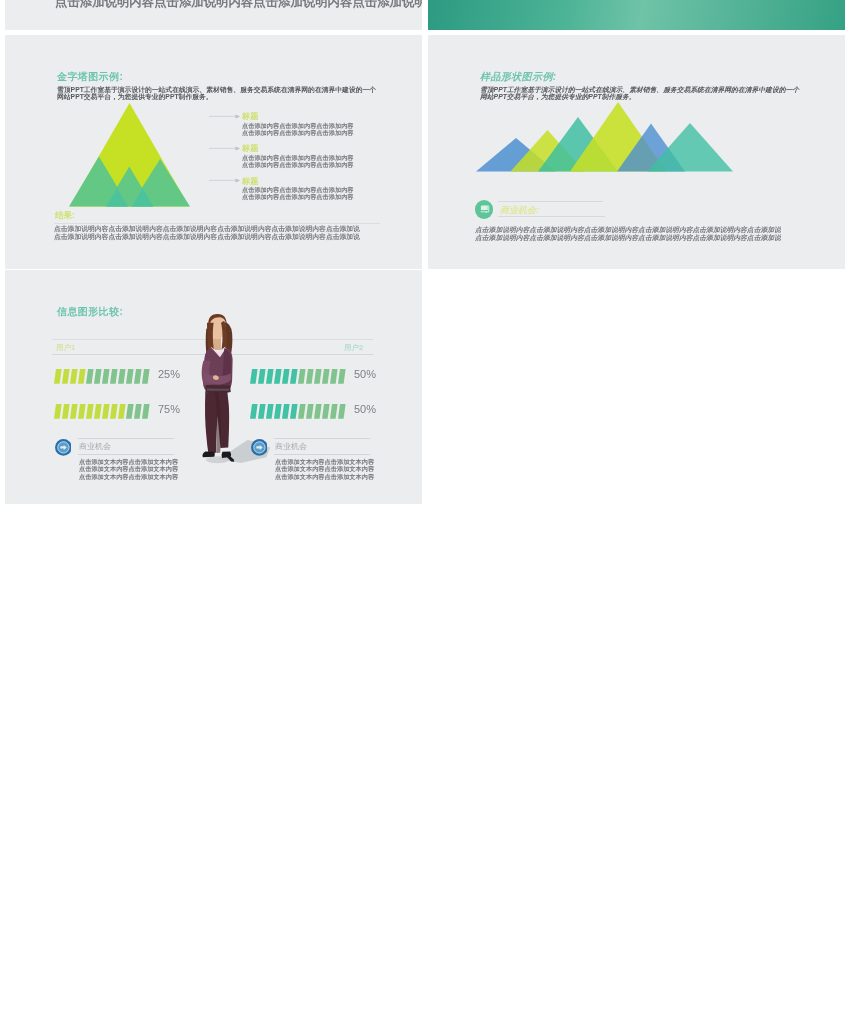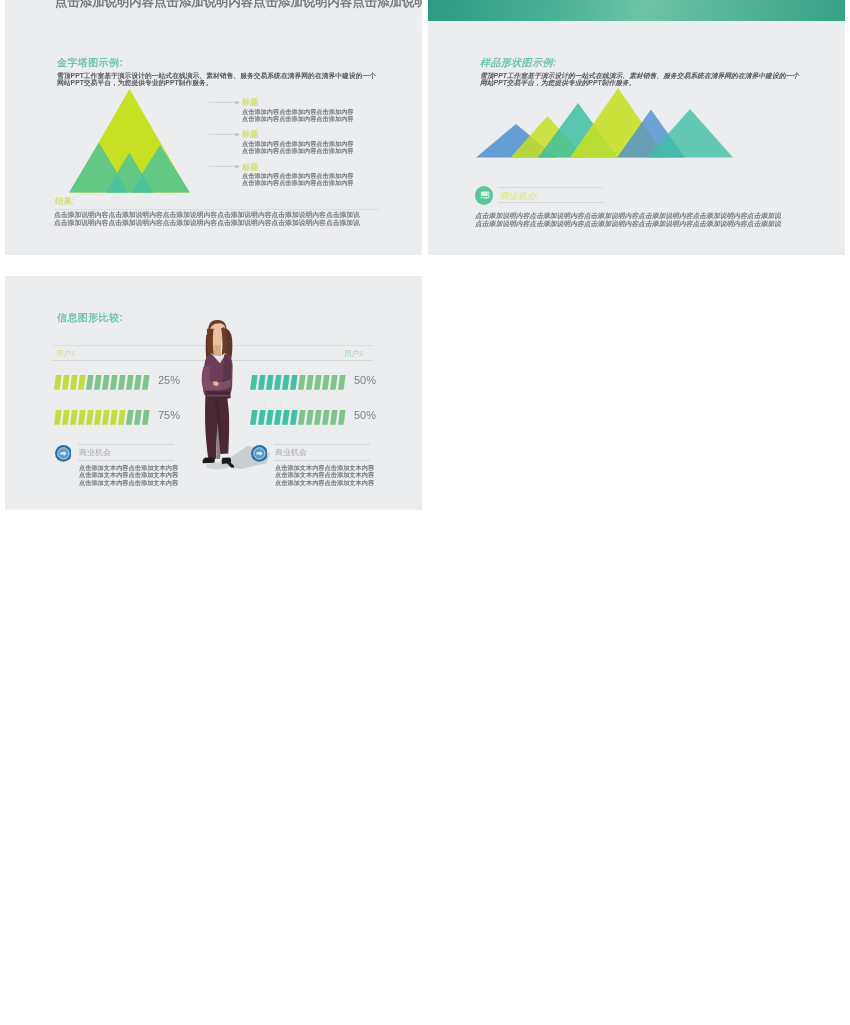--- a/index.html
+++ b/index.html
@@ -2,21 +2,21 @@
 <html><head>
 <meta charset="utf-8">
 <title>PPT Slide Gallery</title>
 <style>
   * { box-sizing: border-box; margin:0; padding:0; }
   html,body { width:850px; height:1025px; background:#ffffff; overflow:hidden;
     font-family:"Liberation Sans","DejaVu Sans",sans-serif; }
   .grid { position:relative; width:850px; height:1025px; background:#fff; overflow:hidden; }
   .slide { position:absolute; width:417px; height:234px; background:#ecedef; overflow:hidden; }
   .cl { left:5px; } .cr { left:428px;font-style:italic; }
-  .r0 { top:-204px; } .r1 { top:21px; } .r2 { top:276px;text-decoration:underline; }
+  .r0 { top:-204px; } .r1 { top:35px; } .r2 { top:270px;text-decoration:underline; }
 
   
   .sc { transform:scale(0.5); transform-origin:0 0; }
   .s-title { position:absolute; left:52px; top:34.5px; font-size:20px; font-weight:bold; letter-spacing:.8px;
              color:#6cc5ab; white-space:nowrap; line-height:24px; }
   .s-sub { position:absolute; left:52px; top:50.5px; width:646px; font-size:13.6px; line-height:14.8px;
            color:#55585c; font-weight:bold; }
   .tiny { font-size:12.4px; line-height:14.6px; color:#76797d; font-weight:bold; white-space:pre-line; width:max-content; }
 </style>
 </head>

